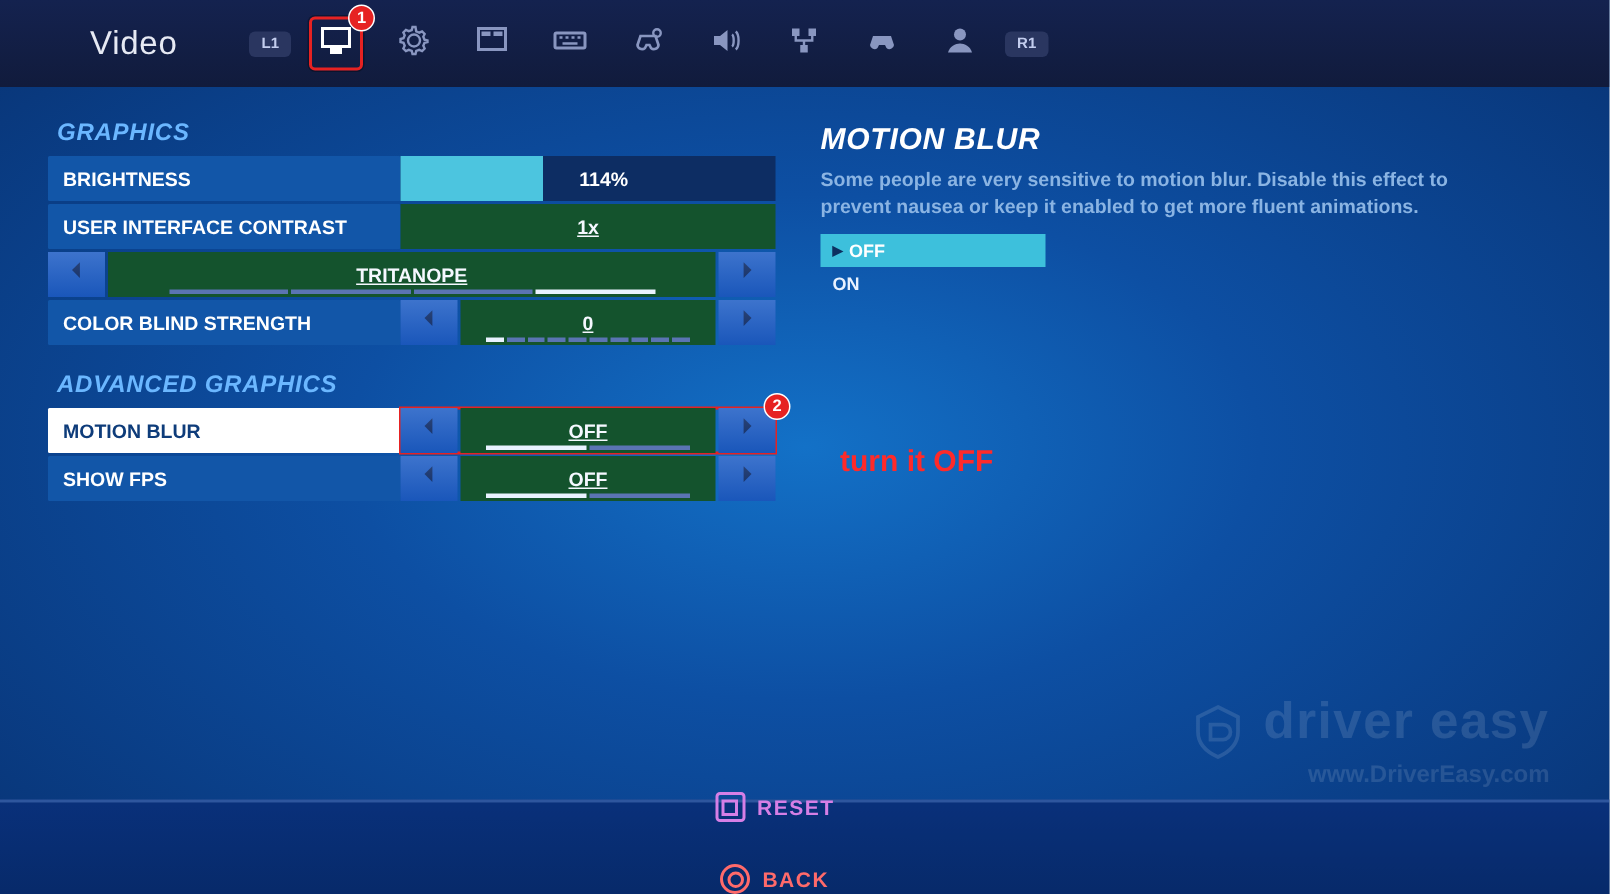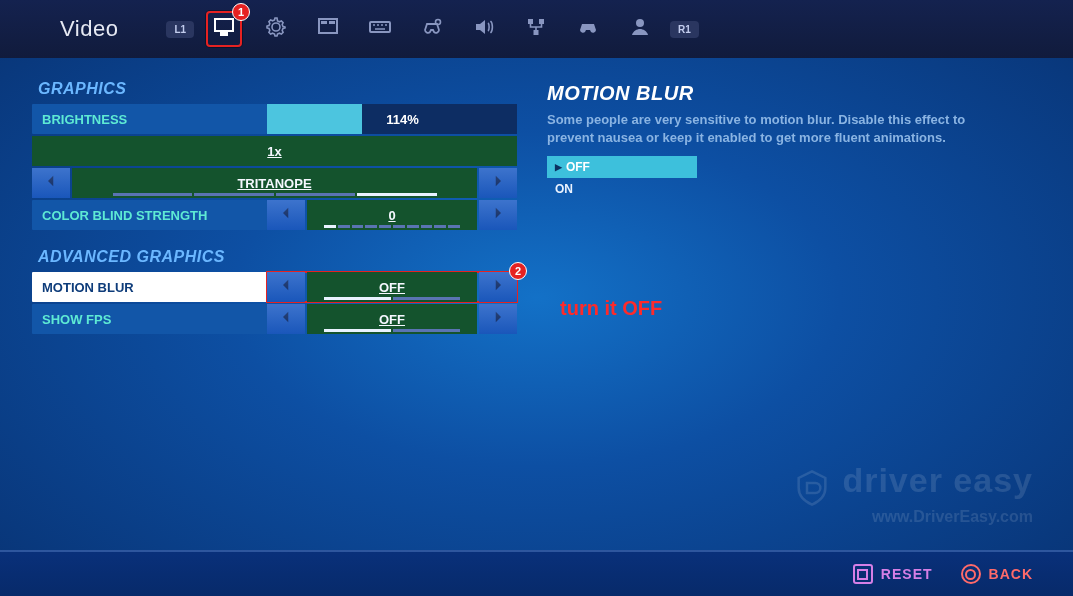--- a/index.html
+++ b/index.html
@@ -75,21 +75,21 @@
     display: flex;
     align-items: center;
     height: 30px;
     margin-bottom: 2px;
     font-size: 13px;
   }
   .row .label {
     width: 235px;
     padding-left: 10px;
     background: #1256a8;
-    color: #5eead4;
+    color: #ffffff;
     font-weight: 700;
     height: 100%;
     display: flex; align-items: center;
     border-radius: 1px;
   }
   .row.selected .label {
     background: #ffffff;
     color: #0e3c7a;
   }
 
@@ -199,25 +199,26 @@
     color:rgba(255,255,255,.12);
     text-align:right;
   }
   .watermark .line1 { font-size:34px; font-weight:700; letter-spacing:1px;}
   .watermark .line2 { font-size:16px; font-weight:600; margin-top:-4px;}
   .watermark svg { width:40px; height:40px; vertical-align:middle; fill:rgba(255,255,255,.12); margin-right:6px;}
 
   
   .footer {
     position:absolute; left:0; right:0; bottom:0;
-    height:46px;
+    height:63px;
     background: linear-gradient(#09307a, #072a6a);
     display:flex; align-items:center; justify-content:flex-end;
     padding-right:40px; gap:28px;
     border-top: 2px solid rgba(120,170,255,.35);
+    flex-direction: column;
   }
   .footer-btn {
     display:flex; align-items:center; gap:8px;
     color:#d6e1ff; font-weight:700; font-size:14px; letter-spacing:1px;
   }
   .ps-btn {
     width:20px; height:20px; border:2px solid currentColor; border-radius:3px;
     display:flex; align-items:center; justify-content:center;
   }
   .ps-btn.square::after{ content:''; width:7px; height:7px; border:2px solid currentColor;}
@@ -319,20 +320,21 @@
       <div class="label">BRIGHTNESS</div>
       <div class="control">
         <div class="progress">
           <div class="progress-fill" style="width: 38%;"></div>
           <div class="progress-text">114%</div>
         </div>
       </div>
     </div>
 
     <div class="row">
+      <div class="label">USER INTERFACE CONTRAST</div>
       <div class="control">
         <div class="value-box">
           <span>1x</span>
         </div>
       </div>
     </div>
 
     <div class="row">
       <div class="control">
         <div class="arrow">

